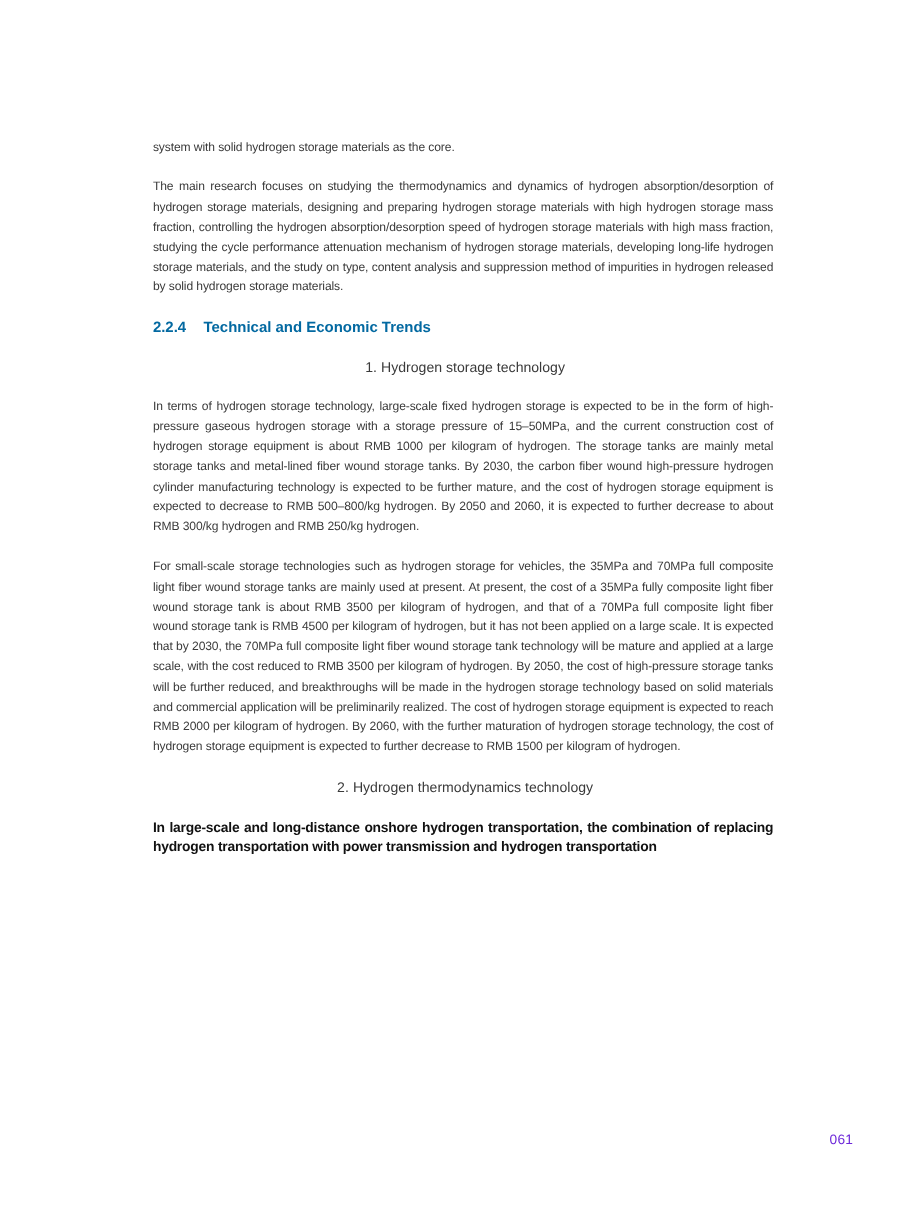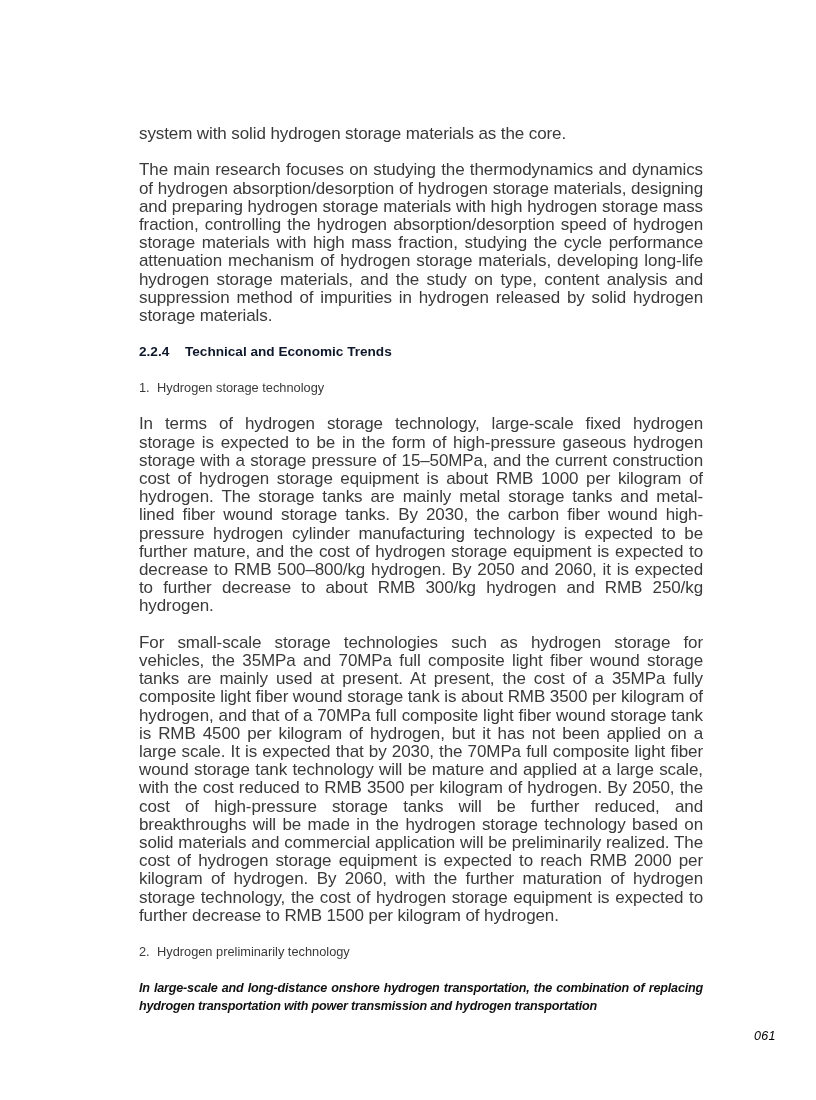--- a/index.html
+++ b/index.html
@@ -15,62 +15,61 @@
       font-family: "Liberation Sans", sans-serif;
       color: #3a3a3a;
     }
     .page-content {
       position: absolute;
       left: 139px;
       top: 125px;
       width: 564px;
     }
     .para {
-      font-size: 17px;
+      font-size: 11px;
       line-height: 18.2px;
       text-align: justify;
       margin: 0 0 18.2px 0;
       letter-spacing: -0.1px;
     }
     .section-heading {
       font-size: 13.6px;
       font-weight: bold;
-      color: #0f172a;
+      color: #0369a1;
       margin: 0 0 18px 0;
       line-height: 18px;
     }
     .section-heading .num {
       display: inline-block;
       width: 46px;
     }
     .sub-heading {
       font-size: 12.8px;
       line-height: 18px;
       margin: 0 0 18px 0;
       color: #3a3a3a;
+      text-align: center;
     }
     .sub-heading .num {
       display: inline-block;
       width: 18px;
     }
     .para.emph {
       color: #111111;
       font-weight: bold;
       font-size: 12.6px;
       letter-spacing: -0.2px;
-      font-style: italic;
     }
     .page-number {
       position: absolute;
       left: 754px;
       top: 1029px;
       font-size: 12.5px;
-      color: #000000;
+      color: #6d28d9;
       letter-spacing: 0.3px;
-      font-style: italic;
     }
   </style>
 </head>
 <body>
 
 <div class="page-content">
 
   <p class="para">system with solid hydrogen storage materials as the core.</p>
   <p class="para">The main research focuses on studying the thermodynamics and dynamics of hydrogen absorption/desorption of hydrogen storage materials, designing and preparing hydrogen storage materials with high hydrogen storage mass fraction, controlling the hydrogen absorption/desorption speed of hydrogen storage materials with high mass fraction, studying the cycle performance attenuation mechanism of hydrogen storage materials, developing long-life hydrogen storage materials, and the study on type, content analysis and suppression method of impurities in hydrogen released by solid hydrogen storage materials.</p>
 
@@ -79,20 +78,20 @@
   </div>
 
   <div class="sub-heading">
     <span class="num">1.</span><span>Hydrogen storage technology</span>
   </div>
 
   <p class="para">In terms of hydrogen storage technology, large-scale fixed hydrogen storage is expected to be in the form of high-pressure gaseous hydrogen storage with a storage pressure of 15–50MPa, and the current construction cost of hydrogen storage equipment is about RMB 1000 per kilogram of hydrogen. The storage tanks are mainly metal storage tanks and metal-lined fiber wound storage tanks. By 2030, the carbon fiber wound high-pressure hydrogen cylinder manufacturing technology is expected to be further mature, and the cost of hydrogen storage equipment is expected to decrease to RMB 500–800/kg hydrogen. By 2050 and 2060, it is expected to further decrease to about RMB 300/kg hydrogen and RMB 250/kg hydrogen.</p>
   <p class="para">For small-scale storage technologies such as hydrogen storage for vehicles, the 35MPa and 70MPa full composite light fiber wound storage tanks are mainly used at present. At present, the cost of a 35MPa fully composite light fiber wound storage tank is about RMB 3500 per kilogram of hydrogen, and that of a 70MPa full composite light fiber wound storage tank is RMB 4500 per kilogram of hydrogen, but it has not been applied on a large scale. It is expected that by 2030, the 70MPa full composite light fiber wound storage tank technology will be mature and applied at a large scale, with the cost reduced to RMB 3500 per kilogram of hydrogen. By 2050, the cost of high-pressure storage tanks will be further reduced, and breakthroughs will be made in the hydrogen storage technology based on solid materials and commercial application will be preliminarily realized. The cost of hydrogen storage equipment is expected to reach RMB 2000 per kilogram of hydrogen. By 2060, with the further maturation of hydrogen storage technology, the cost of hydrogen storage equipment is expected to further decrease to RMB 1500 per kilogram of hydrogen.</p>
 
   <div class="sub-heading">
-    <span class="num">2.</span><span>Hydrogen preliminarily technology</span>
+    <span class="num">2.</span><span>Hydrogen thermodynamics technology</span>
   </div>
 
   <p class="para emph">In large-scale and long-distance onshore hydrogen transportation, the combination of replacing hydrogen transportation with power transmission and hydrogen transportation</p>
 
 </div>
 
 <div class="page-number">061</div>
 
 </body></html>

